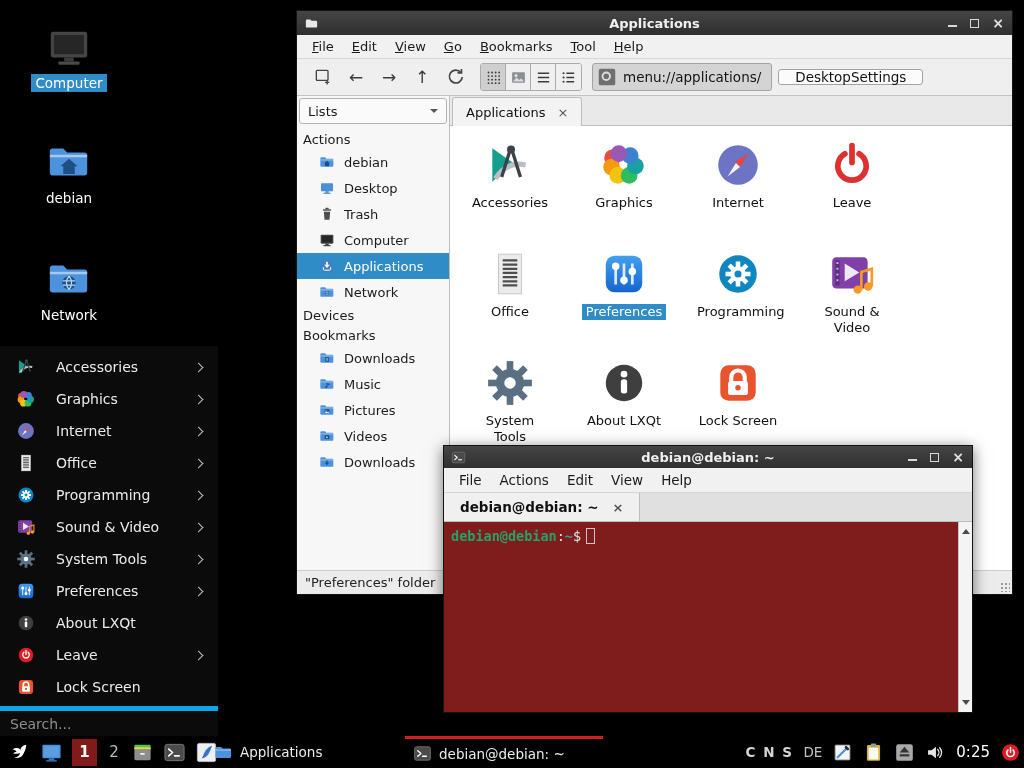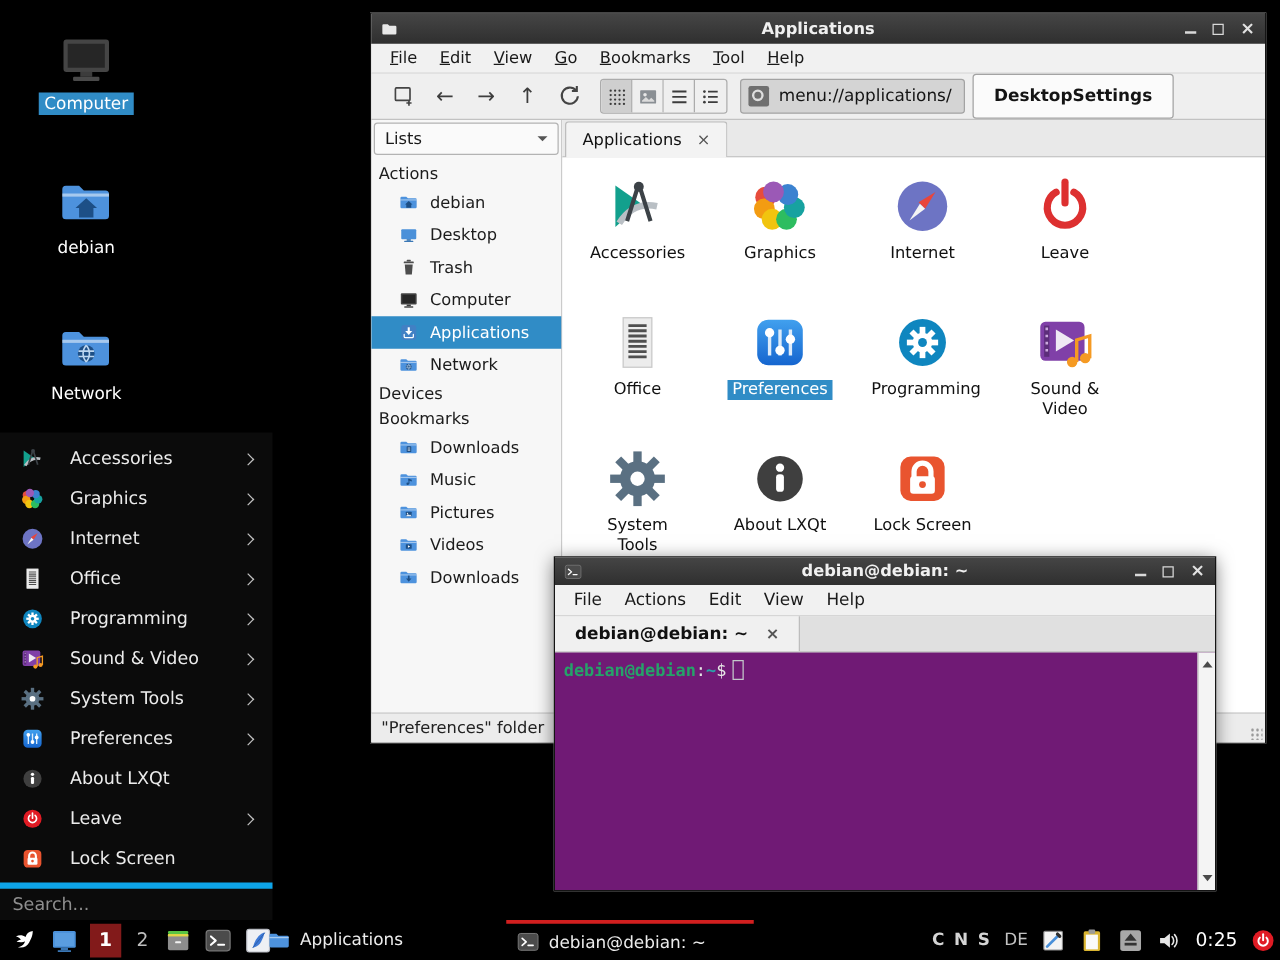--- a/index.html
+++ b/index.html
@@ -54,22 +54,22 @@
   .viewgroup { display:flex; border:1px solid #ababab; border-radius:3px; overflow:hidden; margin:0 10px 0 6px; }
   .vbtn { width:25px; height:26px; display:flex; align-items:center; justify-content:center;
     background:#efefef; border-right:1px solid #ababab; }
   .vbtn:last-child { border-right:none; }
   .vbtn.pressed { background:#cfcfcf; }
   .vbtn .ic { width:17px; height:17px; }
   .addrbar { height:28px; background:#d4d4d4; border:1px solid #a3a3a3; border-radius:3px;
     display:flex; align-items:center; padding:0 10px 0 5px; gap:7px; font-size:13.5px;
     color:#141414; margin-right:6px; }
   .addricon { width:18px; height:18px; }
-  .dsbtn { height:36px; background:#fbfbfb; border:1px solid #a3a3a3; border-radius:3px;
-    padding:0 16px; font-size:13.5px; display:flex; align-items:center; color:#141414;font-weight:bold; }
+  .dsbtn { height:16px; background:#fbfbfb; border:1px solid #a3a3a3; border-radius:3px;
+    padding:0 16px; font-size:13.5px; display:flex; align-items:center; color:#141414; }
 
   .fm-body { flex:1; display:flex; overflow:hidden; }
   .sidebar { width:153px; background:#f7f7f7; border-right:1px solid #bdbdbd; display:flex; flex-direction:column; }
   .combo { height:26px; margin:2px; border:1px solid #b3b3b3; border-radius:3px; background:#fafafa;
     display:flex; align-items:center; justify-content:space-between; padding:0 8px; font-size:13px; color:#1a1a1a; }
   .combo-arrow { width:0; height:0; border:4px solid transparent; border-top-color:#555; margin-top:4px; }
   .sblist { flex:1; font-size:13px; color:#1c1c1c; padding-top:3px; }
   .sbheader { height:20px; display:flex; align-items:center; padding-left:6px; }
   .sbitem { height:26px; display:flex; align-items:center; padding-left:22px; gap:9px; }
   .sbitem .ic { width:16px; height:16px; }
@@ -94,21 +94,21 @@
   .grip { position:absolute; right:2px; bottom:2px; width:10px; height:10px;
     background:radial-gradient(#9a9a9a 1px, transparent 1.2px); background-size:4px 4px; }
 
   
   #term-window { left:443px; top:445px; width:530px; height:268px; z-index:20; display:flex; flex-direction:column; }
   #term-window .titlebar { height:22px; }
   #term-window .menubar { height:25px; font-size:13.5px; }
   .ttabbar { height:29px; background:#e0e0e0; border-bottom:1px solid #bdbdbd; display:flex; align-items:stretch; }
   .ttab { background:#f0f0f0; border-right:1px solid #bdbdbd; padding:0 16px; display:flex;
     align-items:center; gap:14px; font-weight:bold; font-size:13.5px; color:#111; min-width:180px; }
-  .term-content { flex:1; background:#701a75; position:relative;
+  .term-content { flex:1; background:#7f1d1d; position:relative;
     font-family:"DejaVu Sans Mono","Liberation Mono",monospace; font-size:13.5px; padding:6px 20px 0 7px; }
   .p-user { color:#26a269; font-weight:bold; }
   .p-sep  { color:#e6e6e6; }
   .p-path { color:#2aa1a8; font-weight:bold; }
   .p-sym  { color:#e6e6e6; }
   .cursor { display:inline-block; width:9px; height:16px; border:1.5px solid #c3c7ca;
     vertical-align:-3px; margin-left:5px; }
   .term-scroll { position:absolute; right:0; top:0; bottom:0; width:14px; background:#f4f4f4;
     border-left:1px solid #c6c6c6; display:flex; flex-direction:column;
     justify-content:space-between; align-items:center; padding:3px 0; }

